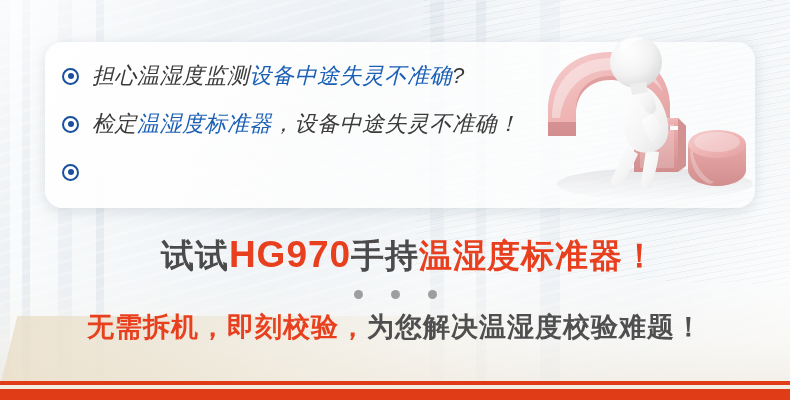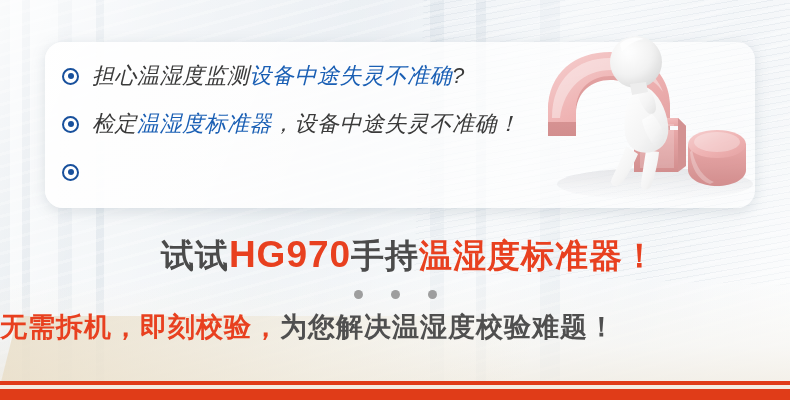--- a/index.html
+++ b/index.html
@@ -172,21 +172,21 @@
     width: 9px; height: 9px;
     border-radius: 50%;
     background: #8e8e8e;
     opacity: 0.85;
   }
 
   
   .subline {
     position: absolute;
     left: 0; right: 0; top: 314px;
-    text-align: left;
+    text-align: center;
     font-size: 27px;
     font-weight: bold;
     letter-spacing: 1px;
     line-height: 1;
     white-space: nowrap;
   }
   .sub-red  { color: #e8401f; }
   .sub-dark { color: #4f4f4f; }
 
   

